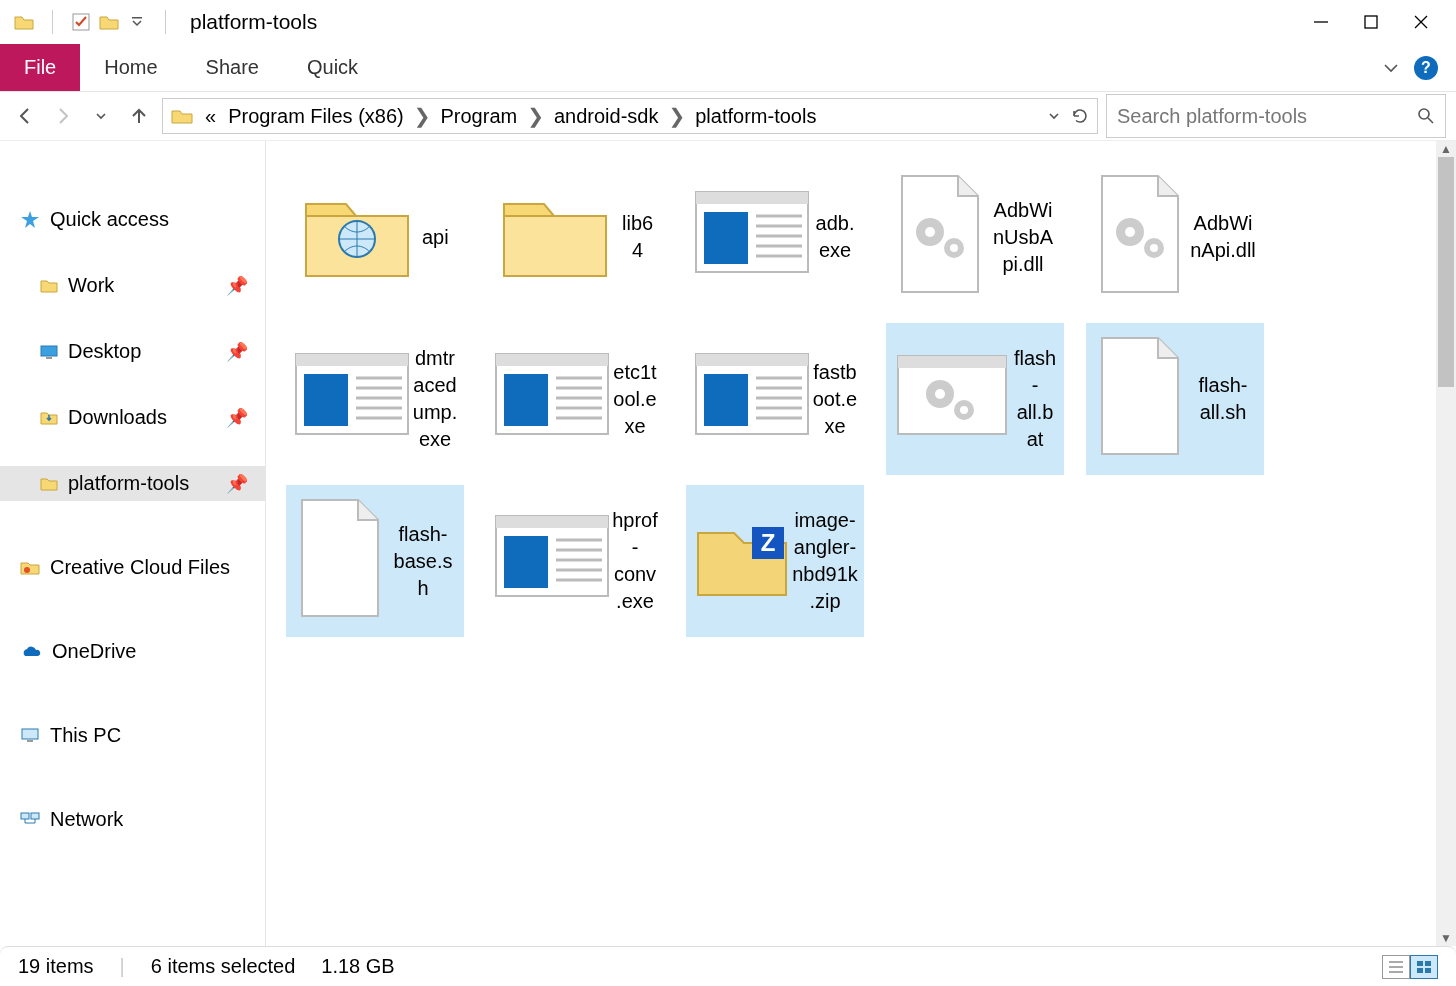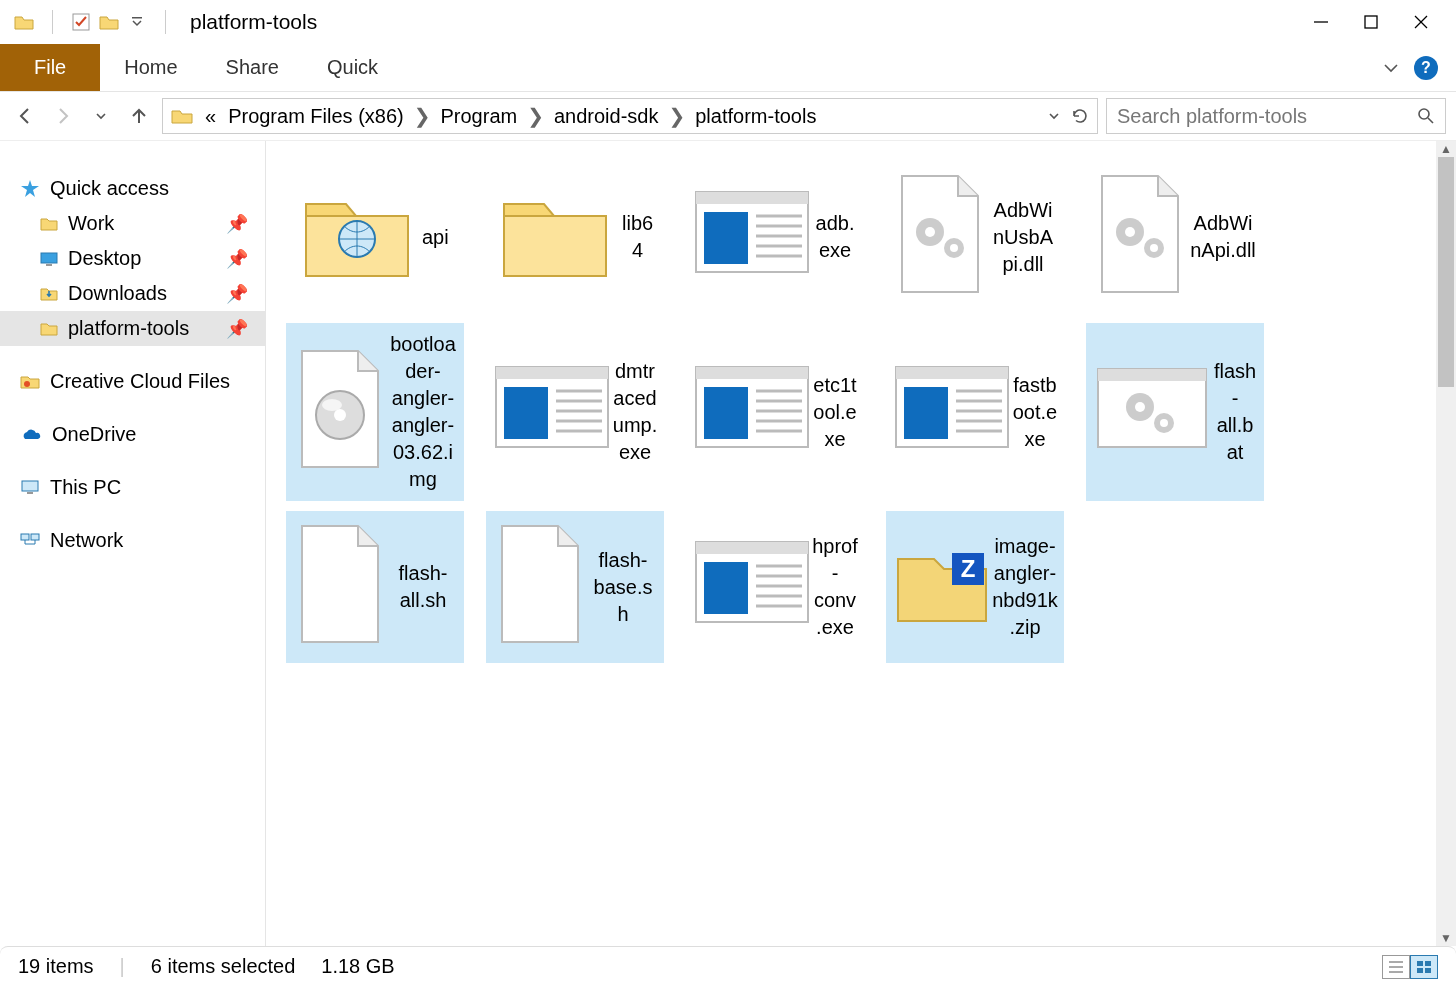--- a/index.html
+++ b/index.html
@@ -11,40 +11,40 @@
   .titlebar-right { display: flex; align-items: center; gap: 28px; margin-left: auto; padding-right: 20px; }
   .qat-icon { width: 20px; height: 20px; display:flex; align-items:center; justify-content:center; }
   .titlebar-title { font-size: 21px; color: #000; margin-left: 6px; }
   .divider-vert { width:1px; height:24px; background:#ccc; margin: 0 10px; }
   .win-btn { width:22px; height:22px; display:flex; align-items:center; justify-content:center; }
   .win-btn svg { stroke:#000; stroke-width:1.3; fill:none; }
 
   
   .ribbon { height: 48px; display:flex; align-items:center; border-bottom:1px solid #e5e5e5; }
   .ribbon-tab { padding: 12px 24px; font-size:20px; color:#333; cursor:default; }
-  .ribbon-tab.file { background:#a16207; color:#fff; padding: 12px 34px; }
+  .ribbon-tab.file { background:#be185d; color:#fff; padding: 12px 24px; }
   .ribbon-right { margin-left:auto; display:flex; align-items:center; gap:14px; padding-right:18px; }
   .help-circle { width:24px; height:24px; border-radius:50%; background:#0f6cbd; color:#fff; display:flex; align-items:center; justify-content:center; font-size:16px; font-weight:bold; }
 
   
   .navbar { height:48px; display:flex; align-items:center; padding: 4px 10px; gap:8px; }
   .nav-btn { width:30px; height:30px; display:flex; align-items:center; justify-content:center; }
   .nav-btn svg { stroke:#555; stroke-width:2; fill:none; }
   .addr { flex:1 1 auto; border:1px solid #ccc; height:36px; display:flex; align-items:center; padding:0 8px; gap:4px; font-size:20px; }
   .addr .folder-glyph { margin-right:4px; }
   .addr .crumb { padding:0 4px; }
   .addr .chev { color:#666; padding:0 2px; }
   .addr-right { margin-left:auto; display:flex; align-items:center; gap:10px; }
-  .search { width:340px; height:36px; border:1px solid #ccc; display:flex; align-items:center; padding:0 10px; gap:8px; color:#777; font-size:20px; }
+  .search { width:340px; height:44px; border:1px solid #ccc; display:flex; align-items:center; padding:0 10px; gap:8px; color:#777; font-size:20px; }
   .search .mag { margin-left:auto; }
 
   
   .main { display:flex; height: calc(100% - 44px - 48px - 48px - 40px); border-top:1px solid #eee;}
   .sidebar { width:266px; border-right:1px solid #e5e5e5; padding-top:30px; }
-  .sb-item { display:flex; align-items:center; gap:10px; padding:6px 14px 6px 40px; font-size:20px; position:relative; }
+  .sb-item { display:flex; align-items:center; gap:10px; padding:6px 14px 6px 40px; font-size:20px; position:relative;margin-top:31px; }
   .sb-item.head { padding-left:20px; }
   .sb-item.active { background:#e5e5e5; }
   .pin { position:absolute; right:16px; color:#555; font-size:18px; }
   .sb-group-gap { height:18px; }
 
   .content-wrap { flex:1; position:relative; overflow:hidden; }
   .content { padding: 20px 10px 20px 20px; display:grid; grid-template-columns: repeat(5, 200px); gap: 10px 0; align-content:start; justify-content:start; overflow-y:auto; height:100%; }
   .vscroll { position:absolute; right:0; top:0; bottom:0; width:20px; background:#f0f0f0; }
   .vscroll .thumb { position:absolute; top:16px; left:2px; right:2px; height:230px; background:#c2c2c2; }
   .vscroll .arrow { position:absolute; left:0; right:0; height:16px; display:flex; align-items:center; justify-content:center; color:#666; font-size:12px;}
@@ -345,32 +345,20 @@
               <path d="M66 2v20h20" fill="#eee" stroke="#bbb" stroke-width="2"></path>
               <g transform="translate(20,40)">
                 <circle cx="18" cy="18" r="14" fill="#ccc"></circle>
                 <circle cx="18" cy="18" r="5" fill="#fff"></circle>
                 <circle cx="42" cy="34" r="10" fill="#ccc"></circle>
                 <circle cx="42" cy="34" r="4" fill="#fff"></circle>
               </g>
             </svg>
           </div>
     <div class="label">AdbWinApi.dll</div>
-        </div>
-        <div class="item selected">
-    <div class="icon-box">
-            <svg width="96" height="120" viewBox="0 0 96 120">
-              <path d="M10 2h56l20 20v96H10z" fill="#fff" stroke="#bbb" stroke-width="2"></path>
-              <path d="M66 2v20h20" fill="#eee" stroke="#bbb" stroke-width="2"></path>
-              <circle cx="48" cy="66" r="24" fill="#ddd" stroke="#aaa" stroke-width="2"></circle>
-              <circle cx="48" cy="66" r="6" fill="#fff"></circle>
-              <ellipse cx="40" cy="56" rx="10" ry="6" fill="#fff" opacity=".7"></ellipse>
-            </svg>
-          </div>
-    <div class="label">bootloader-angler-angler-03.62.img</div>
         </div>
         <div class="item">
     <div class="icon-box">
             <svg width="120" height="100" viewBox="0 0 120 100">
               <rect x="4" y="8" width="112" height="80" fill="#fff" stroke="#bbb" stroke-width="2"></rect>
               <rect x="4" y="8" width="112" height="12" fill="#ddd"></rect>
               <rect x="12" y="28" width="44" height="52" fill="#0f6cbd"></rect>
               <line x1="64" y1="32" x2="110" y2="32" stroke="#bbb" stroke-width="3"></line>
               <line x1="64" y1="42" x2="110" y2="42" stroke="#bbb" stroke-width="3"></line>
               <line x1="64" y1="52" x2="110" y2="52" stroke="#bbb" stroke-width="3"></line>

